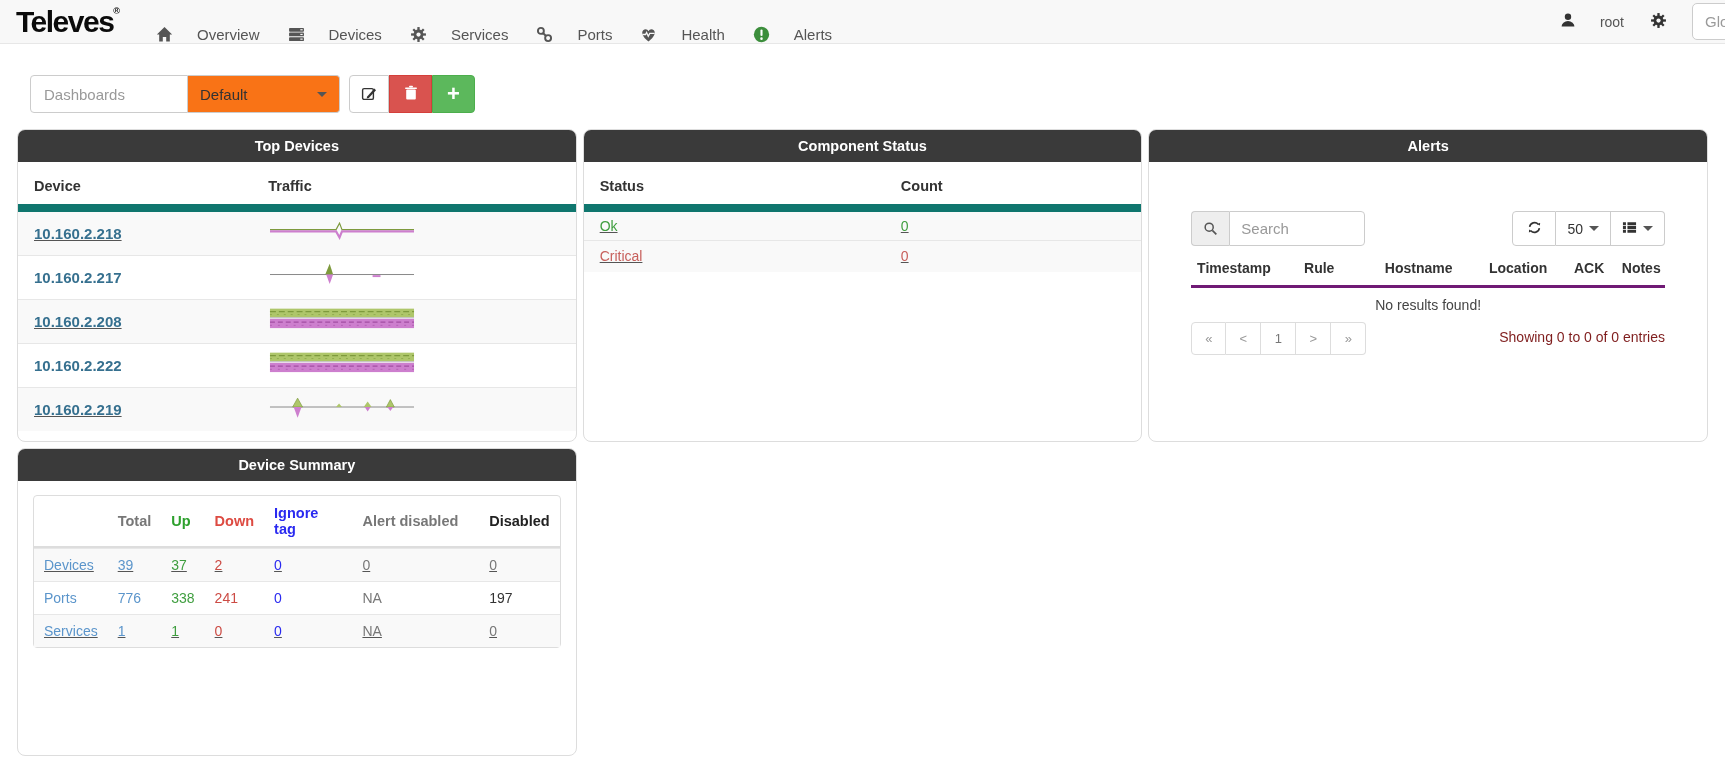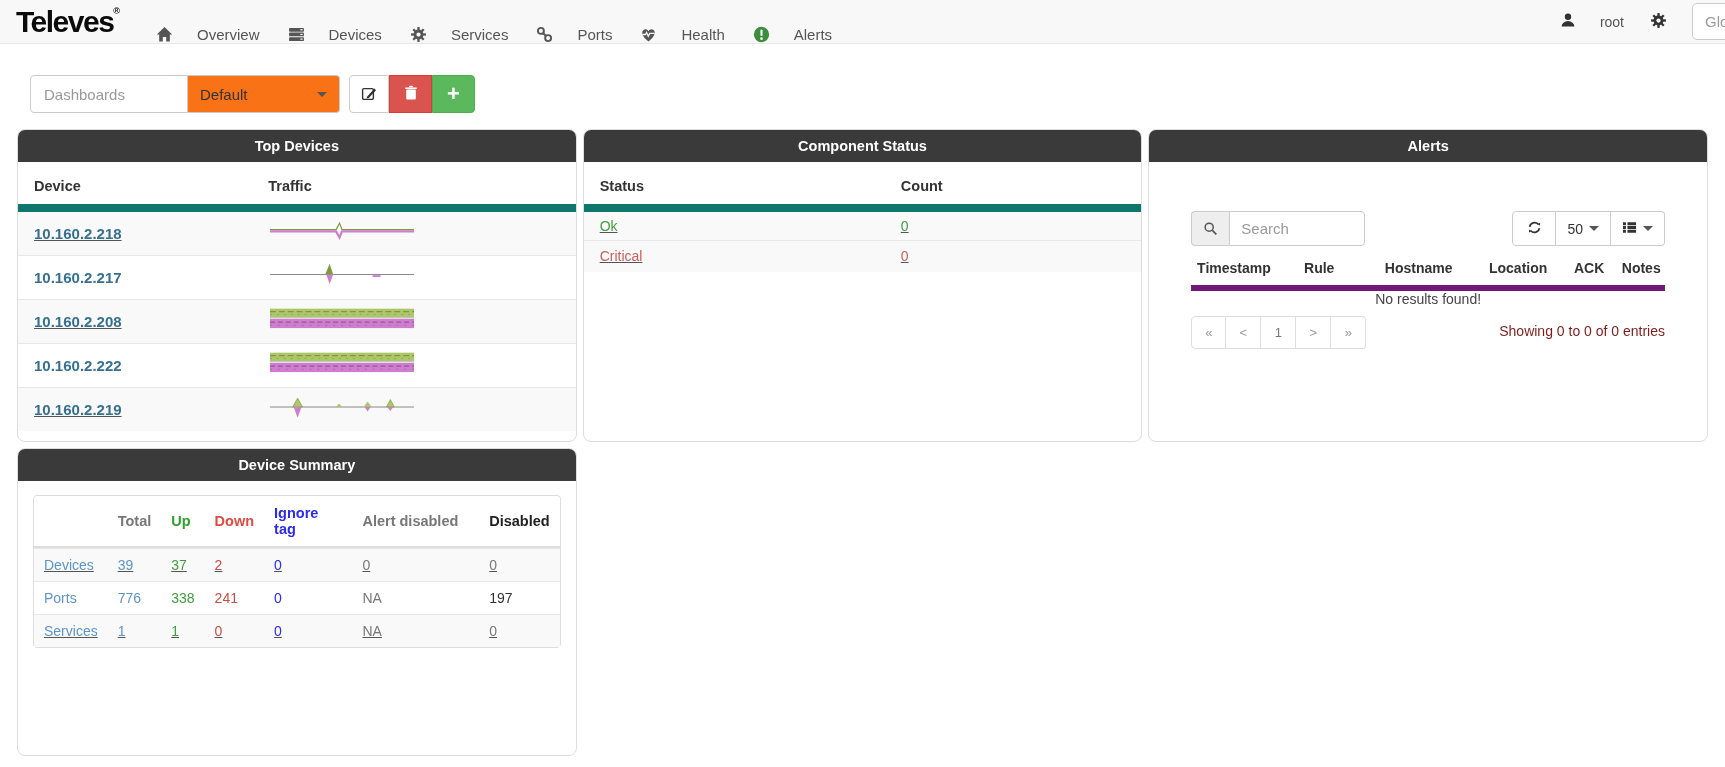--- a/index.html
+++ b/index.html
@@ -73,24 +73,24 @@
   .search-input { width:136px; height:35px; border:1px solid #ccc; border-radius:0 4px 4px 0;
     padding:0 11px; font-size:15px; color:#555; outline:none; }
   .search-input::placeholder { color:#999; }
   .alerts-btns { display:flex; margin-left:21px; }
   .abtn { height:35px; border:1px solid #ccc; background:#fff; display:flex; align-items:center;
     justify-content:center; gap:6px; cursor:pointer; color:#333; font-size:14px; padding:0 11px; }
   .abtn svg { width:15px; height:15px; }
   .abtn-refresh { border-radius:4px 0 0 4px; width:44px; }
   .abtn-cols { border-radius:0 4px 4px 0; }
   .abtn + .abtn { border-left:none; }
-  .alerts-cols { display:flex; margin-top:14px; padding-bottom:9px; border-bottom:6px solid #701a75; }
+  .alerts-cols { display:flex; margin-top:14px; padding-bottom:9px; border-bottom:3px solid #701a75; }
   .alerts-cols span { font-weight:bold; color:#333; font-size:14px; text-align:center; }
   .ac1{width:18%;} .ac2{width:18%;} .ac3{width:24%;} .ac4{width:18%;} .ac5{width:12%;} .ac6{width:10%;}
-  .alerts-empty { text-align:center; color:#444; font-size:14px; }
+  .alerts-empty { text-align:center; color:#444; margin-top:9px; font-size:14px; }
   .alerts-footer { display:flex; justify-content:space-between; align-items:flex-start; margin-top:9px; }
   .pager { display:flex; }
   .pbtn { min-width:35px; height:33px; border:1px solid #ddd; background:#fff; color:#999;
     display:flex; align-items:center; justify-content:center; font-size:13px; cursor:pointer; }
   .pbtn + .pbtn { border-left:none; }
   .pbtn:first-child { border-radius:4px 0 0 4px; }
   .pbtn:last-child { border-radius:0 4px 4px 0; }
   .pbtn.pcur { color:#777; }
   .showing { color:#7f1d1d; font-size:14px; margin-top:7px; }
 

